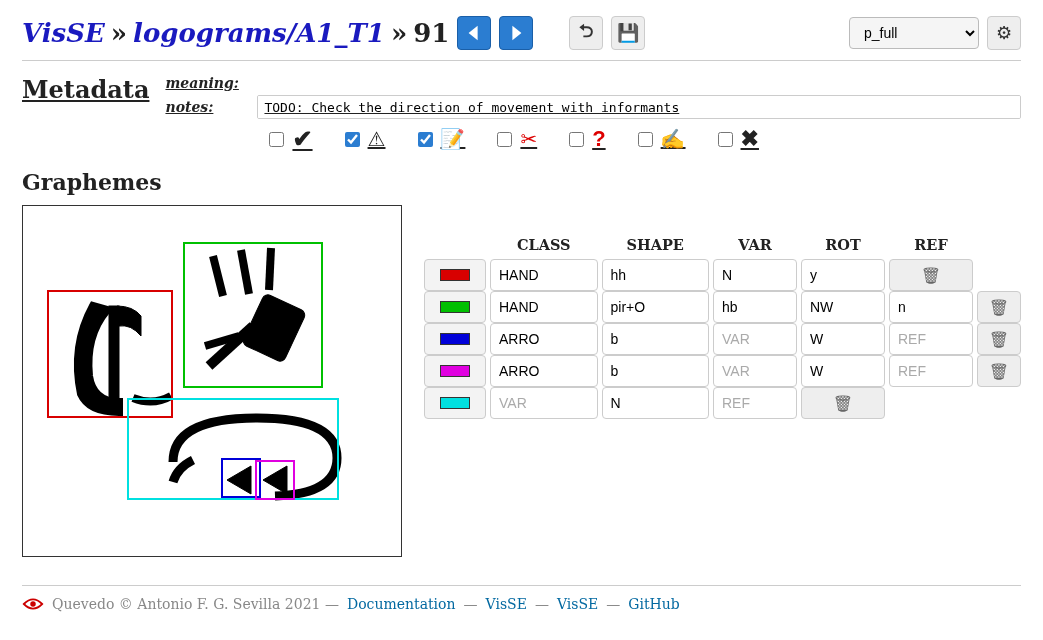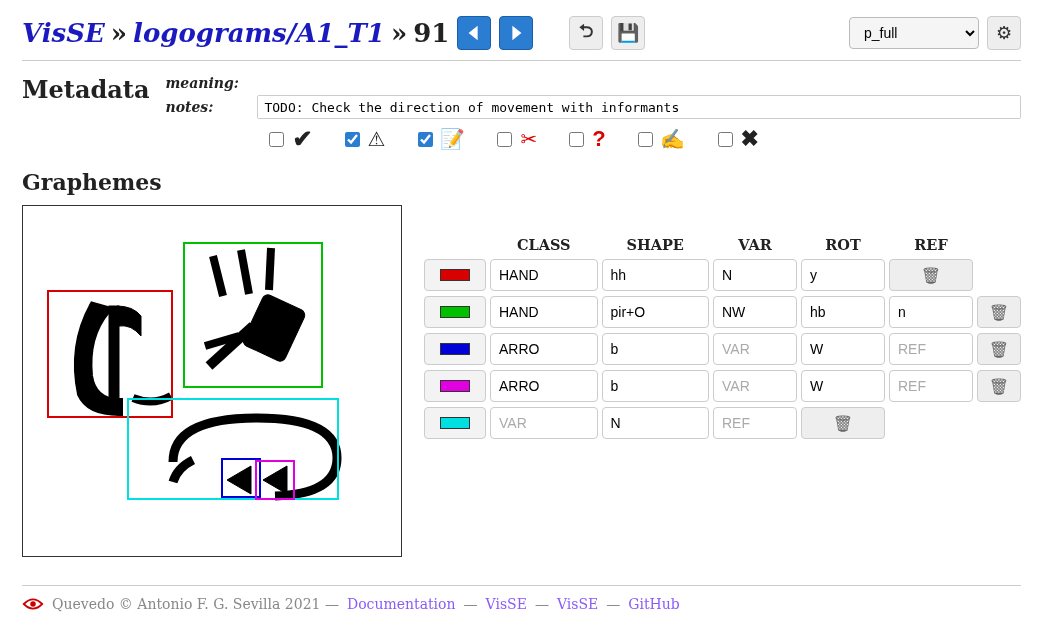--- a/index.html
+++ b/index.html
@@ -53,20 +53,21 @@
     background: #f5f5f5;
     width: 130px;
   }
   hr { border: none; border-top: 1px solid #ccc; margin: 8px 0 14px; }
 
   .meta-row {
     display: flex;
     align-items: flex-start;
     gap: 16px;
     margin-bottom: 4px;
+    text-decoration: underline;
   }
   .section-title {
     font-size: 24px;
     font-weight: bold;
     white-space: nowrap;
   }
   .meta-fields { flex: 1; }
   .meta-field {
     display: flex;
     align-items: center;
@@ -138,21 +139,20 @@
   .thead > div {
     text-align: center;
     font-weight: bold;
     font-family: "DejaVu Serif", Georgia, serif;
     font-size: 14.5px;
   }
   .trow {
     display: grid;
     grid-template-columns: 62px 1fr 1fr 84px 84px 84px 44px;
     gap: 4px;
-    margin-bottom: 5px;
   }
   .swatch-btn {
     height: 32px;
     border: 1px solid #ccc;
     border-radius: 4px;
     background: #f3f3f3;
     display: flex;
     align-items: center;
     justify-content: center;
     cursor: pointer;
@@ -186,21 +186,21 @@
   footer {
     margin-top: 28px;
     border-top: 1px solid #ccc;
     padding-top: 10px;
     font-size: 14px;
     color: #888;
     display: flex;
     align-items: center;
     gap: 8px;
   }
-  footer a { color: #8b5cf6; text-decoration: none; }
+  footer a { color: #0369a1; text-decoration: none; }
   .logo-eye {
     width: 22px;
     height: 16px;
   }
 </style>
 </head>
 <body>
 
 <div class="header">
   <div class="crumbs">
@@ -327,22 +327,22 @@
           <input class="cell-input" value="N" style="">
           <input class="cell-input" value="y" style="">
           <button class="del-btn"><span>🗑</span></button>
         </div>
         <div class="trow">
           <div class="swatch-btn">
             <div class="swatch" style="background: rgb(0, 192, 0);"></div>
           </div>
           <input class="cell-input" value="HAND" style="">
           <input class="cell-input" value="pir+O" style="">
+          <input class="cell-input" value="hb" style="">
           <input class="cell-input" value="NW" style="">
-          <input class="cell-input" value="hb" style="">
           <input class="cell-input" value="n" style="">
           <button class="del-btn"><span>🗑</span></button>
         </div>
         <div class="trow">
           <div class="swatch-btn">
             <div class="swatch" style="background: rgb(0, 0, 216);"></div>
           </div>
           <input class="cell-input" value="ARRO" style="">
           <input class="cell-input" value="b" style="">
           <input class="cell-input" placeholder="VAR" style="">

